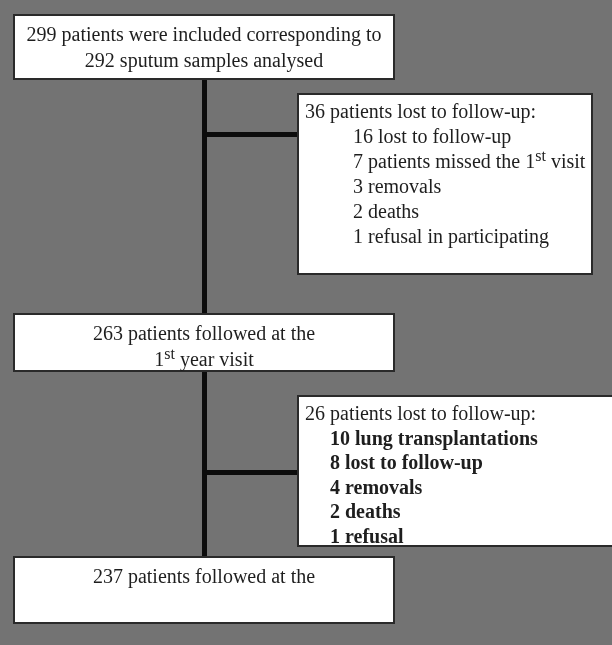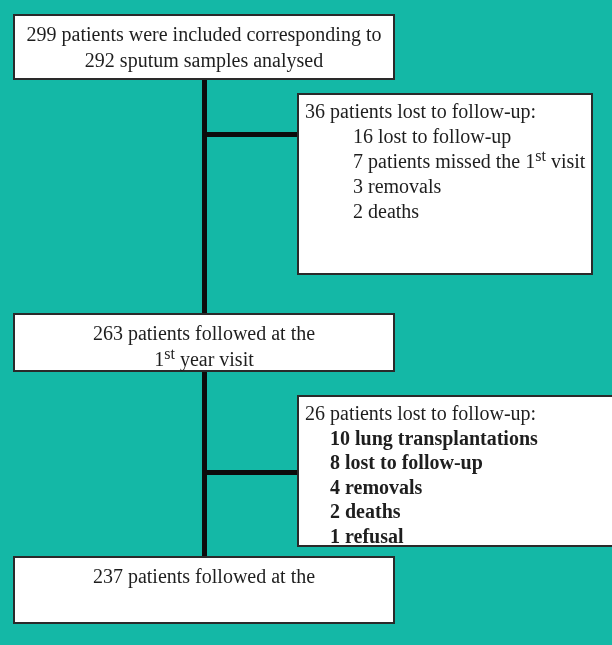--- a/index.html
+++ b/index.html
@@ -4,21 +4,21 @@
 <style>
   html, body {
     margin: 0;
     padding: 0;
     background: #ffffff;
   }
   .canvas {
     position: relative;
     width: 612px;
     height: 645px;
-    background: #14b8a6;
+    background: #737373;
     font-family: "Liberation Serif", "DejaVu Serif", serif;
     color: #1e1e1e;
     overflow: hidden;
   }
   .fc-box {
     position: absolute;
     border: 2px solid #2a2a2a;
     background: #ffffff;
     box-sizing: border-box;
     font-size: 20px;
@@ -74,20 +74,21 @@
     <span class="fc-line">299 patients were included corresponding to</span>
     <span class="fc-line">292 sputum samples analysed</span>
   </div>
 
   <div class="fc-box listing b-lost1">
     <span class="fc-line">36 patients lost to follow-up:</span>
     <span class="fc-line indent">16 lost to follow-up</span>
     <span class="fc-line indent"><span>7 patients missed the 1</span><sup class="ord">st</sup><span> visit</span></span>
     <span class="fc-line indent">3 removals</span>
     <span class="fc-line indent">2 deaths</span>
+    <span class="fc-line indent">1 refusal in participating</span>
   </div>
 
   <div class="fc-box centered b-year1">
     <span class="fc-line">263 patients followed at the</span>
     <span class="fc-line"><span>1</span><sup class="ord">st</sup><span> year visit</span></span>
   </div>
 
   <div class="fc-box listing b-lost2">
     <span class="fc-line">26 patients lost to follow-up:</span>
     <span class="fc-line indent">10 lung transplantations</span>

